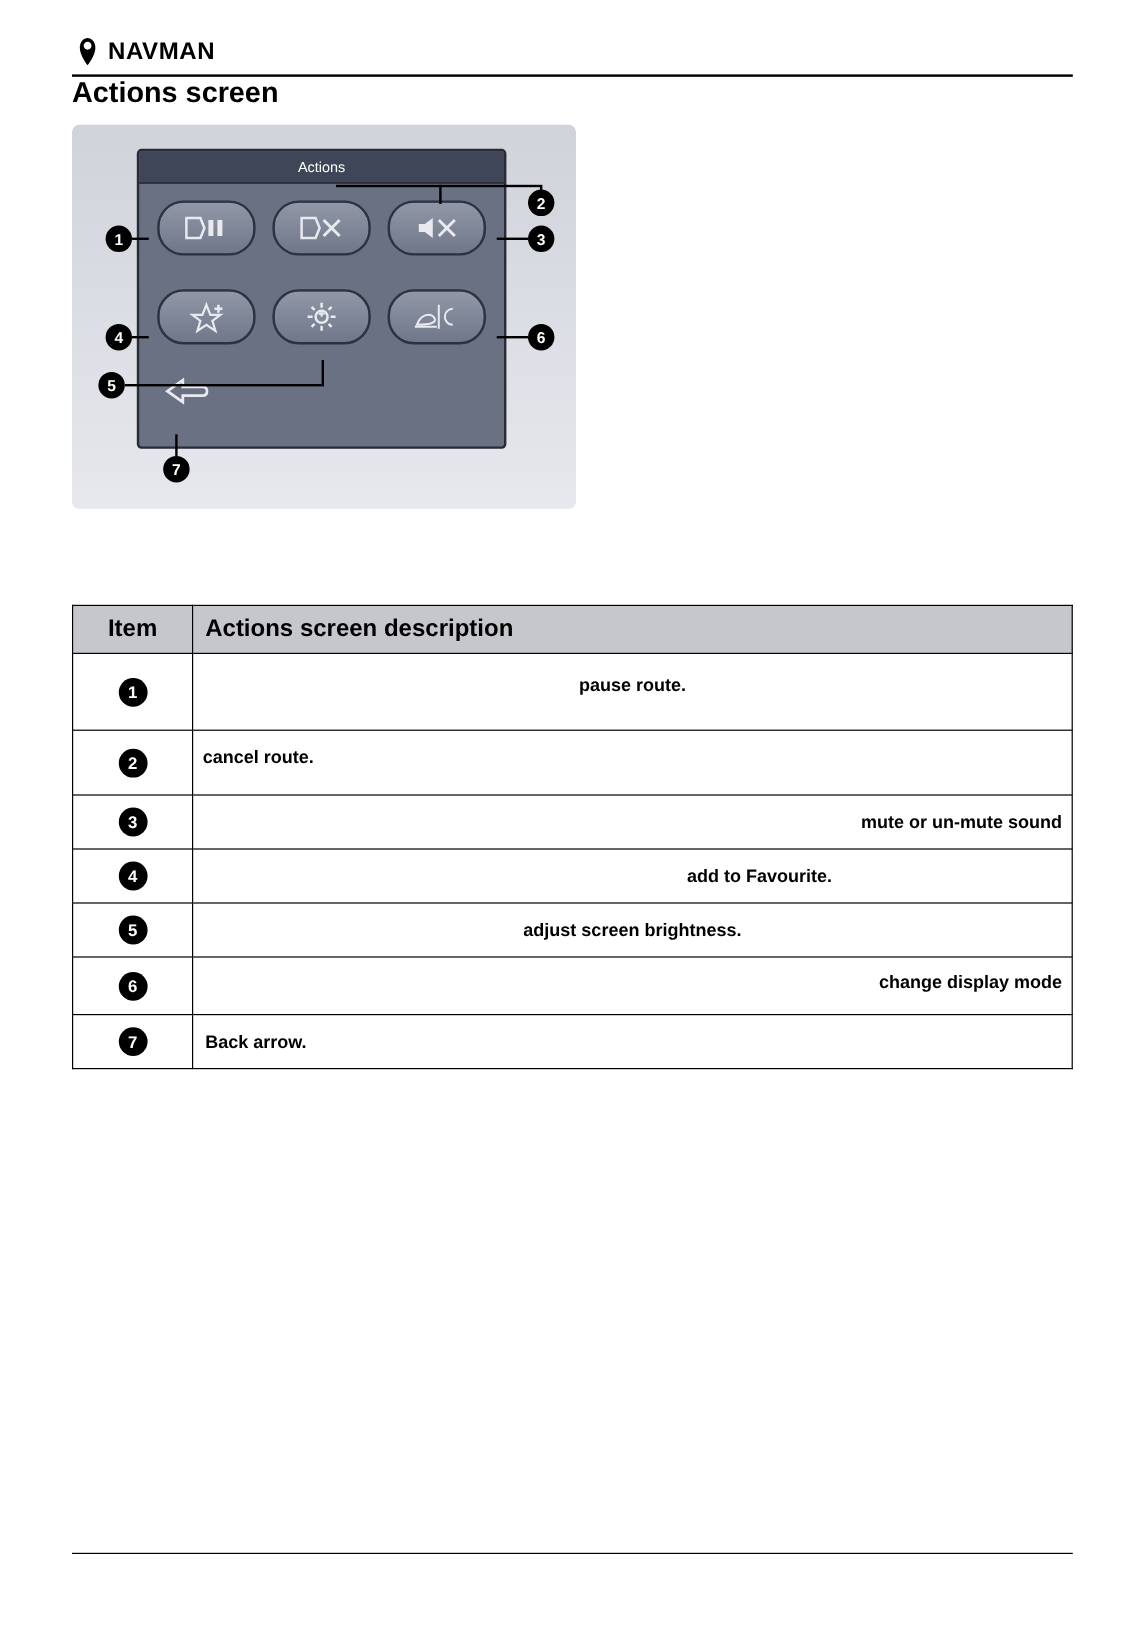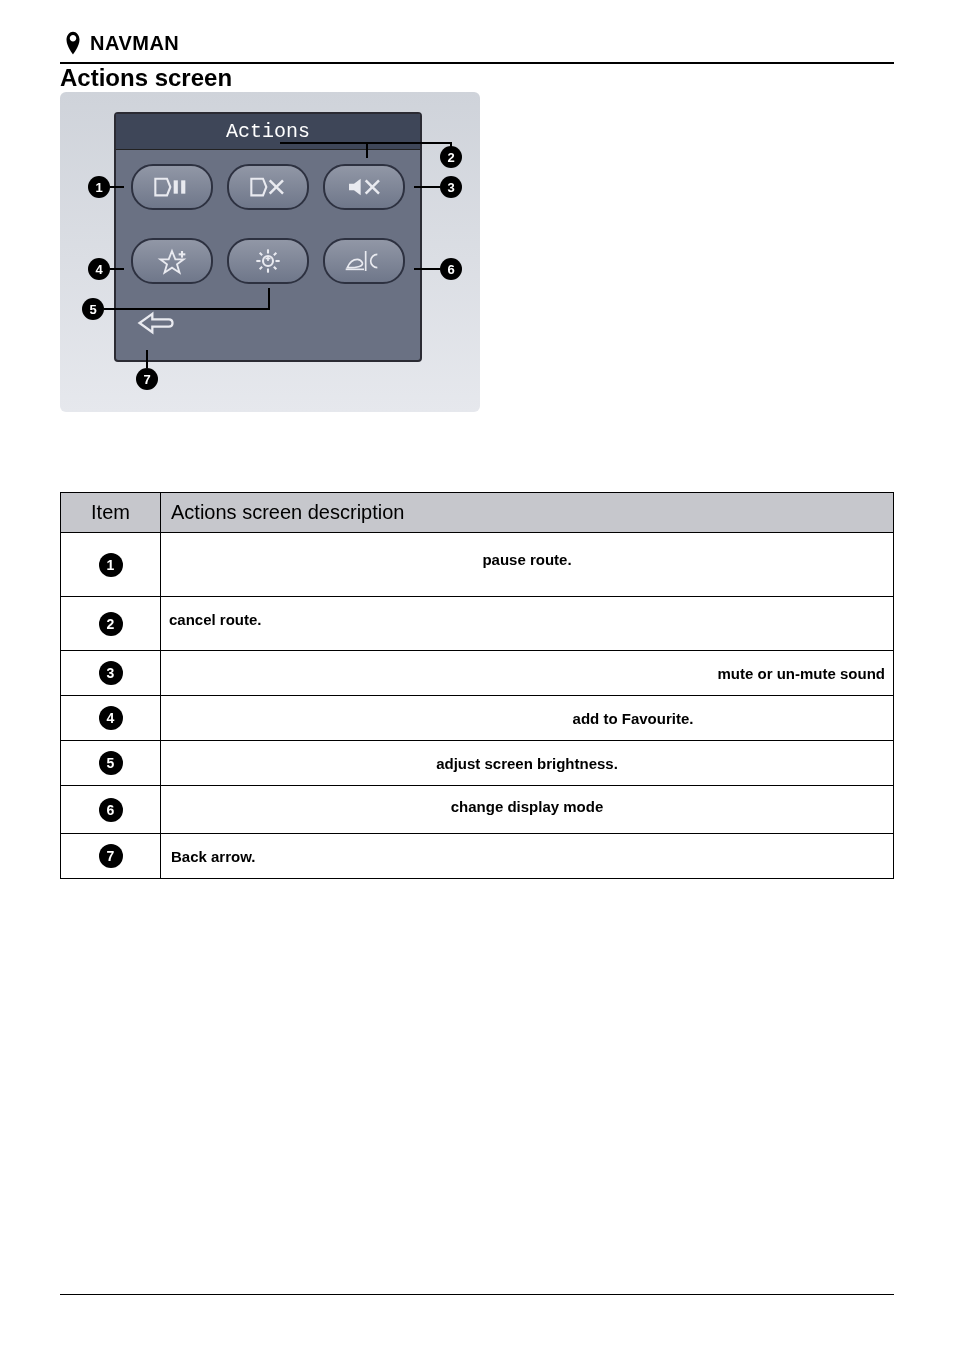--- a/index.html
+++ b/index.html
@@ -23,20 +23,21 @@
       margin-right: 4px;
     }
     .logo-text {
       font-weight: bold;
       font-size: 20px;
       letter-spacing: 0.5px;
     }
     .section-title {
       font-size: 24px;
       font-weight: 600;
+      margin-bottom: 12px;
       font-family: "Segoe UI", Arial, sans-serif;
     }
     .device-block {
       position: relative;
       width: 420px;
       height: 320px;
       background: linear-gradient(#cfd3da, #e6e8ed);
       border-radius: 6px;
       padding: 18px 12px 12px 12px;
     }
@@ -47,24 +48,23 @@
       width: 308px;
       height: 250px;
       background: #6a7183;
       border: 2px solid #2b2b33;
       border-radius: 4px;
     }
     .title-bar {
       background: #3e4658;
       color: #fff;
       text-align: center;
-      font-size: 20px;
+      font-size: 12px;
       padding: 6px 0;
       border-bottom: 1px solid #222;
-      font-family: Liberation Mono, monospace;
     }
     .icon-row {
       display: flex;
       justify-content: space-around;
       padding: 14px 8px;
     }
     .dev-btn {
       width: 82px;
       height: 46px;
       background: linear-gradient(#9197a6, #6f778a);
@@ -110,21 +110,21 @@
     }
     table.desc th, table.desc td {
       border: 1.5px solid #000;
       padding: 10px 8px;
       vertical-align: middle;
     }
     table.desc th {
       background: #c6c7cc;
       font-size: 20px;
       text-align: left;
-      font-weight: normal;
+      font-weight: bold;
       padding: 8px 10px;
     }
     table.desc th.col-item { width: 100px; text-align: center; }
     .num-circle {
       display: inline-flex;
       width: 24px;
       height: 24px;
       background: #000;
       color: #fff;
       border-radius: 50%;
@@ -133,21 +133,21 @@
       font-weight: bold;
       font-size: 14px;
     }
     .desc td.item-cell { text-align: center; }
     .desc td.desc-cell { font-weight: bold; font-size: 15px; margin-top: 32px; }
     .row1 .desc-cell { text-align: center; padding: 18px 8px 28px 8px; }
     .row2 .desc-cell { padding: 14px 8px 22px 8px; }
     .row3 .desc-cell { text-align: right; }
     .row4 .desc-cell { text-align: center; padding-left: 220px; }
     .row5 .desc-cell { text-align: center; }
-    .row6 .desc-cell { text-align: center; padding: 12px 8px 18px 8px; }
+    .row6 .desc-cell { text-align: right; padding: 12px 8px 18px 8px; }
     .row7 .desc-cell { text-align: left; padding-left: 10px; }
 
     .footer-line {
       position: absolute;
       left: 60px;
       right: 60px;
       bottom: 60px;
       border-top: 1.5px solid #000;
     }
   </style>

